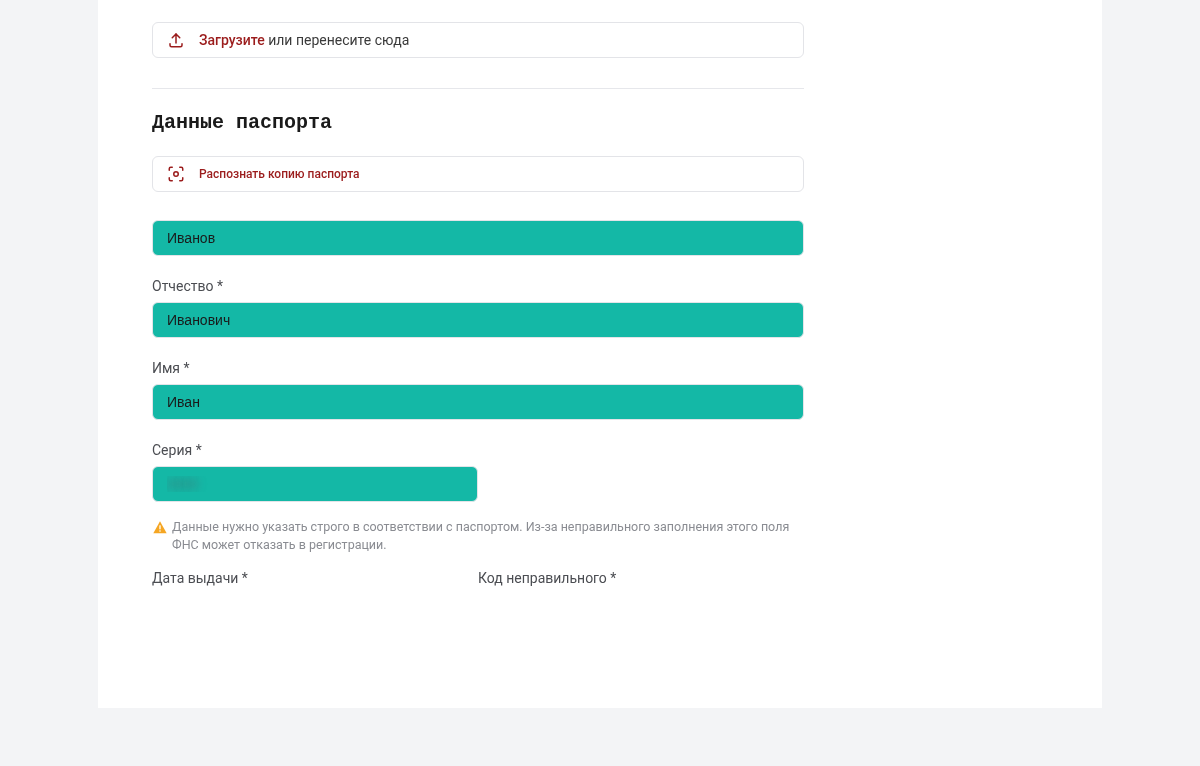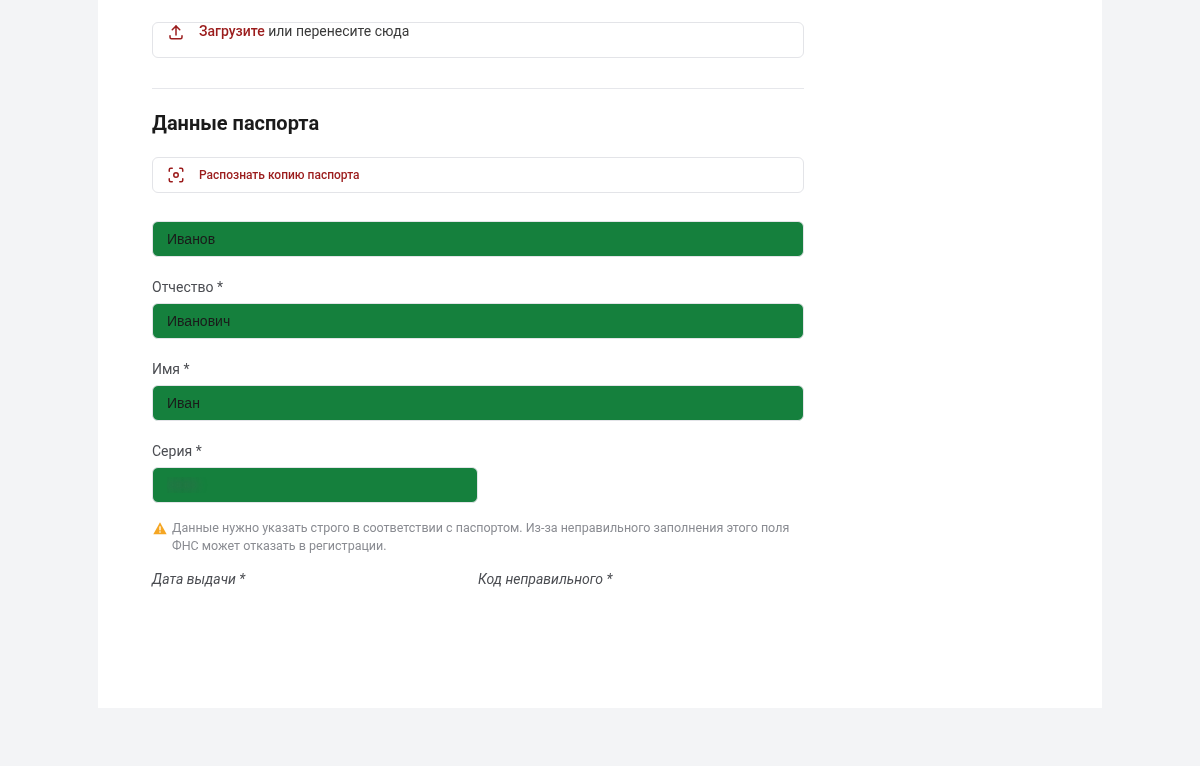--- a/index.html
+++ b/index.html
@@ -31,21 +31,21 @@
     width: 760px;
   }
 
   
   .upload-box {
     margin-top: 22px;
     border: 1px solid #e3e4e8;
     border-radius: 6px;
     height: 36px;
     display: flex;
-    align-items: flex-start;
+    align-items: center;
     padding: 0 14px;
     gap: 14px;
     color: #9b1c1c;
   }
   .upload-icon {
     width: 18px; height: 18px;
     display: inline-flex;
     align-items: center; justify-content: center;
   }
   .upload-text { font-size: 14px; color: #3a3a3a; }
@@ -55,20 +55,21 @@
     height: 1px;
     background: #e6e7eb;
     margin: 30px 0 22px 0;
   }
 
   h2.section-title {
     font-size: 20px;
     font-weight: 700;
     color: #1a1a1a;
     margin-bottom: 22px;
+    font-family: Liberation Mono, monospace;
   }
 
   .recognize-box {
     border: 1px solid #e3e4e8;
     border-radius: 6px;
     height: 36px;
     display: flex;
     align-items: center;
     gap: 14px;
     padding: 0 14px;
@@ -95,21 +96,21 @@
     display: block;
   }
   .input {
     width: 100%;
     height: 36px;
     border: 1px solid #e3e4e8;
     border-radius: 6px;
     padding: 0 14px;
     font-size: 14px;
     color: #1a1a1a;
-    background: #15803d;
+    background: #14b8a6;
     outline: none;
   }
   .input.blurred {
     color: transparent;
     text-shadow: 0 0 8px rgba(90,90,100,0.7);
   }
 
   .row {
     display: flex;
   }
@@ -198,21 +199,21 @@
         <span class="warning-icon">
           <svg width="16" height="16" viewBox="0 0 24 24" fill="#f5a623">
             <path d="M12 2 L22 20 H2 Z"></path>
             <rect x="11" y="8" width="2" height="6" fill="#fff"></rect>
             <rect x="11" y="15.5" width="2" height="2" fill="#fff"></rect>
           </svg>
         </span>
         <div class="warning-text">Данные нужно указать строго в соответствии с паспортом. Из-за неправильного заполнения этого поля ФНС может отказать в регистрации.</div>
       </div>
 
-      <div class="row field" style="margin-bottom:16px;font-style:italic;">
+      <div class="row field" style="margin-bottom:16px;">
         <div class="col">
           <label class="field-label">Дата выдачи *</label>
         </div>
         <div class="col">
           <label class="field-label">Код неправильного *</label>
         </div>
       </div>
 
     </div>
   </div>

